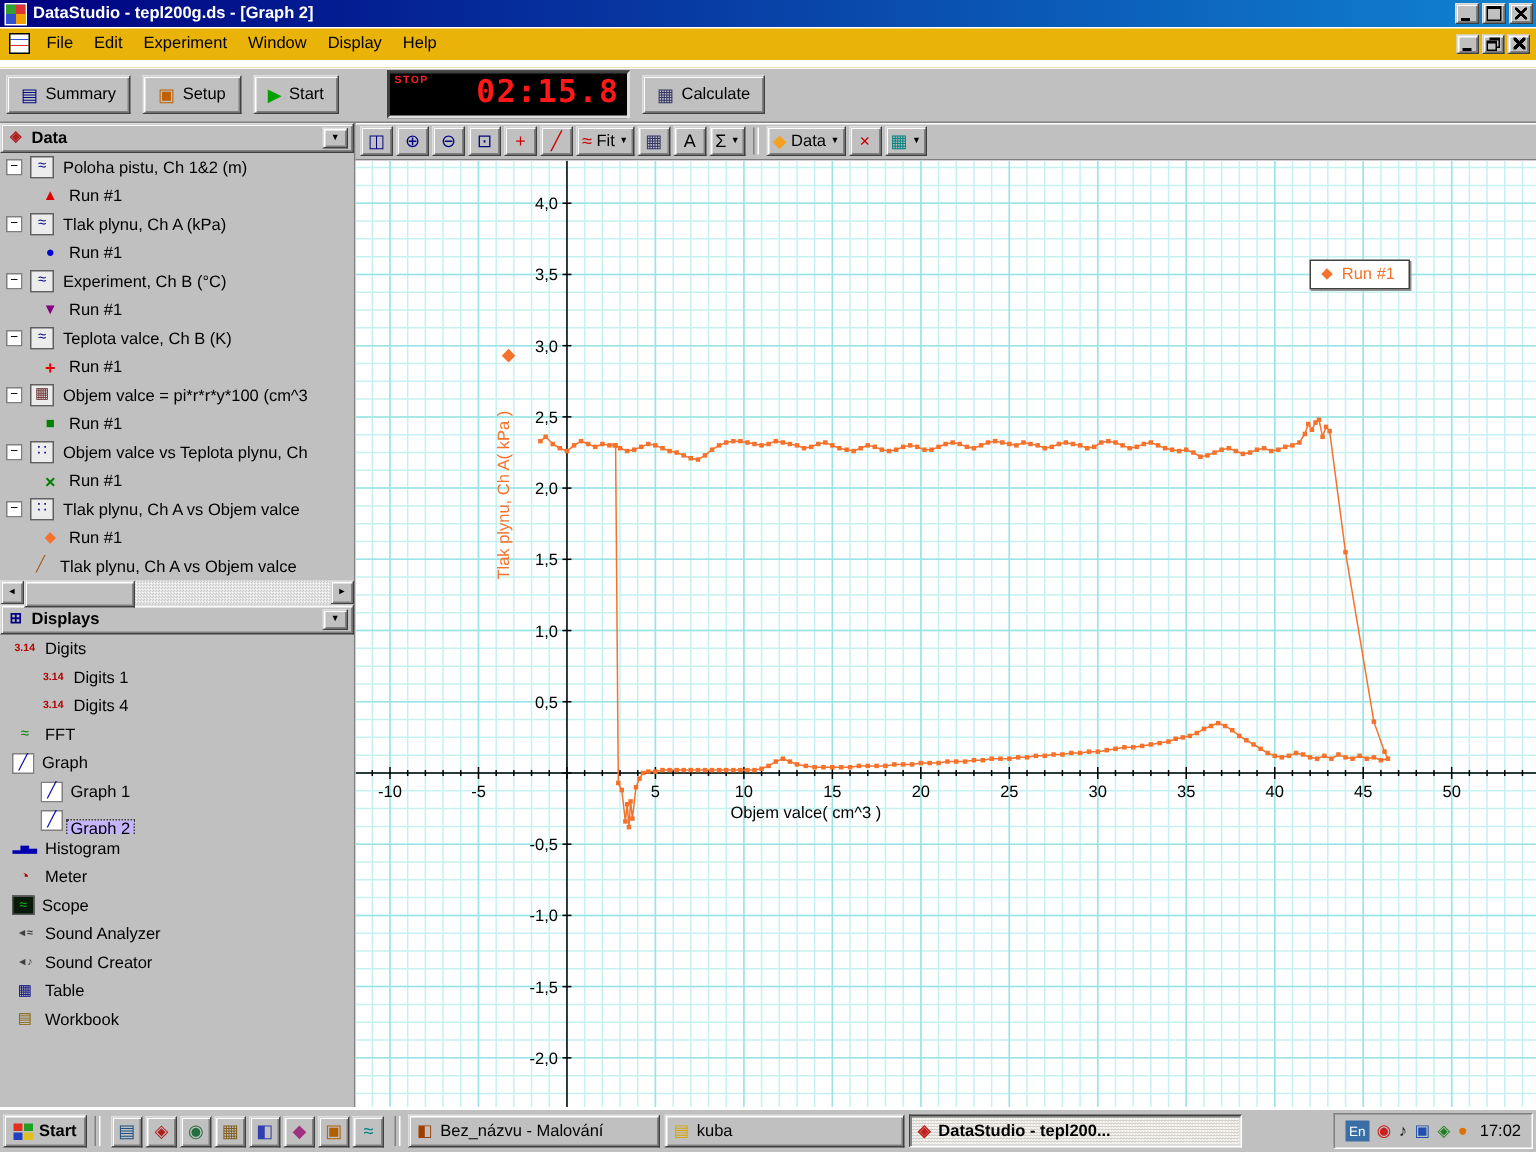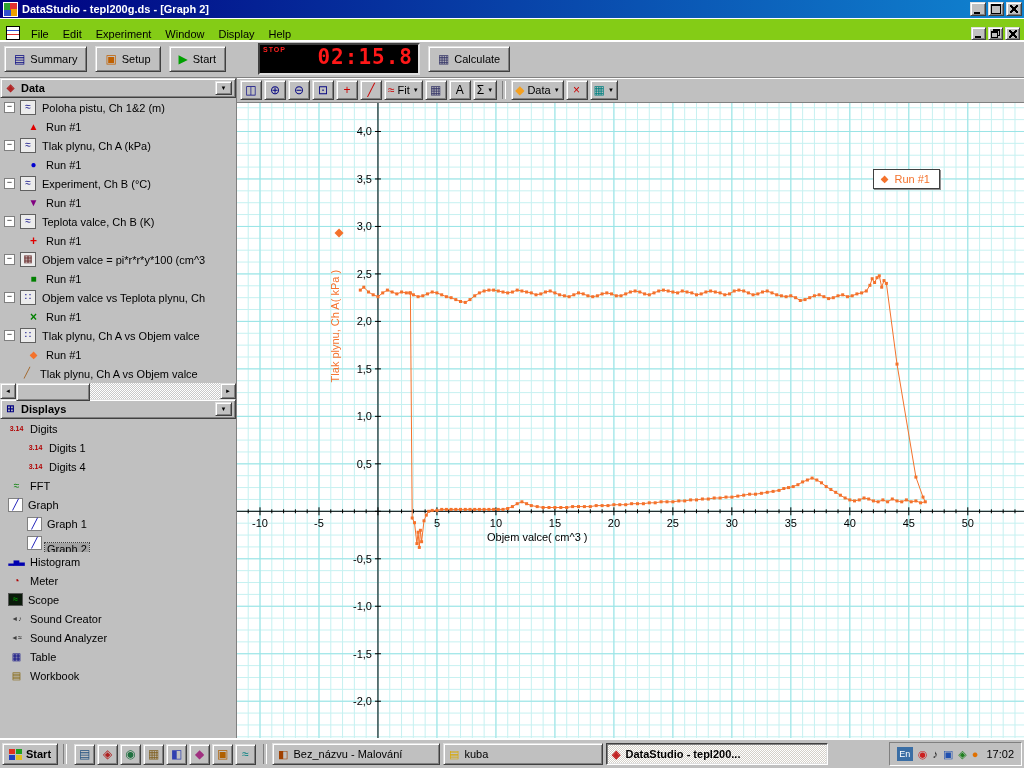--- a/index.html
+++ b/index.html
@@ -35,22 +35,22 @@
   .ic-max{width:8px;height:7px;border:1px solid #000;border-top-width:2px;}
   .ic-close{width:8px;height:8px;
     background:
       linear-gradient(45deg,transparent 40%,#000 40%,#000 60%,transparent 60%),
       linear-gradient(-45deg,transparent 40%,#000 40%,#000 60%,transparent 60%);}
   .ic-restore{position:relative;width:9px;height:9px;}
   .ic-restore::before{content:"";position:absolute;top:0;right:0;width:5px;height:4px;border:1px solid #000;border-top-width:2px;}
   .ic-restore::after{content:"";position:absolute;bottom:0;left:0;width:5px;height:4px;border:1px solid #000;border-top-width:2px;background:#c0c0c0;}
 
   
-  .menubar{height:22px;flex:none;display:flex;align-items:flex-end;background:#84cc16;padding:0 2px;
-    border-bottom:1px solid #ffffff;box-shadow:0 1px 0 #ffffff inset;}
+  .menubar{height:22px;flex:none;display:flex;align-items:center;background:#eab308;padding:0 2px;
+    border-bottom:5px solid #ffffff;box-shadow:0 1px 0 #ffffff inset;}
   .mdi-doc-icon{width:12px;height:12px;margin:0 4px;flex:none;background:#fff;border:1px solid #000;
     background-image:linear-gradient(to bottom,transparent 3px,#3050d0 3px,#3050d0 4px,transparent 4px,transparent 7px,#e03030 7px,#e03030 8px,transparent 8px);}
   .menu-item{padding:3px 7px;}
   .mdi-buttons{margin-left:auto;display:flex;gap:2px;padding-right:2px;}
   .mdibtn{width:15px;height:13px;padding:0;display:flex;align-items:center;justify-content:center;}
 
   
   .toolbar{height:36px;flex:none;display:flex;align-items:center;gap:8px;padding:0 4px;
     border-bottom:1px solid #808080;box-shadow:0 1px 0 #ffffff inset;}
   .tbtn{height:26px;display:flex;align-items:center;gap:5px;padding:0 9px;font-size:11px;}
@@ -82,21 +82,21 @@
   .trow.run{padding-left:27px;}
   .marker{width:13px;flex:none;text-align:center;margin-right:4px;font-size:10px;line-height:1;}
   .marker.bold{font-weight:bold;font-size:12px;}
   .tlabel,.dlabel{padding:0 2px;}
   .drow{padding-left:8px;}
   .drow.child{padding-left:27px;}
   .dicon{width:17px;flex:none;margin-right:3px;font-size:10px;text-align:center;line-height:13px;}
   .dicon.small-text{font-size:7px;font-weight:bold;}
   .dicon.boxed{border:1px solid #808080;background:#fff;width:13px;height:12px;line-height:11px;}
   .dicon.dark-box{background:#0a1a0a;border:1px solid #555;width:13px;height:11px;line-height:10px;font-size:9px;}
-  .drow.selected .dlabel{background:#a3a3a3;outline:1px dotted #404040;margin-top:13px;}
+  .drow.selected .dlabel{background:#c4b5fd;outline:1px dotted #404040;margin-top:13px;}
 
   .hscrollbar{height:16px;flex:none;display:flex;align-items:center;
     background-image:repeating-conic-gradient(#ffffff 0 25%,#c8c8c8 0 50%);background-size:2px 2px;}
   .sb-btn{width:16px;height:16px;flex:none;padding:0;font-size:6px;display:flex;align-items:center;justify-content:center;}
   .sb-track{flex:1;height:16px;position:relative;}
   .sb-thumb{position:absolute;left:0;top:0;width:72px;height:16px;}
 
   
   .main{flex:1;display:flex;flex-direction:column;min-width:0;}
   .graph-toolbar{height:24px;flex:none;display:flex;align-items:center;gap:2px;padding:0 3px;background:#c0c0c0;
@@ -328,26 +328,26 @@
           </div>
           <div class="drow">
             <span class="dicon" style="color: rgb(176, 0, 0);">◔</span>
             <span class="dlabel">Meter</span>
           </div>
           <div class="drow">
             <span class="dicon dark-box" style="color: rgb(0, 192, 0);">≈</span>
             <span class="dlabel">Scope</span>
           </div>
           <div class="drow">
+            <span class="dicon small-text" style="color: rgb(64, 64, 64);">◄≈</span>
+            <span class="dlabel">Sound Analyzer</span>
+          </div>
+          <div class="drow">
             <span class="dicon small-text" style="color: rgb(64, 64, 64);">◄♪</span>
             <span class="dlabel">Sound Creator</span>
-          </div>
-          <div class="drow">
-            <span class="dicon small-text" style="color: rgb(64, 64, 64);">◄≈</span>
-            <span class="dlabel">Sound Analyzer</span>
           </div>
           <div class="drow">
             <span class="dicon" style="color: rgb(0, 0, 128);">▦</span>
             <span class="dlabel">Table</span>
           </div>
           <div class="drow">
             <span class="dicon" style="color: rgb(128, 96, 0);">▤</span>
             <span class="dlabel">Workbook</span>
           </div>
         </div>

